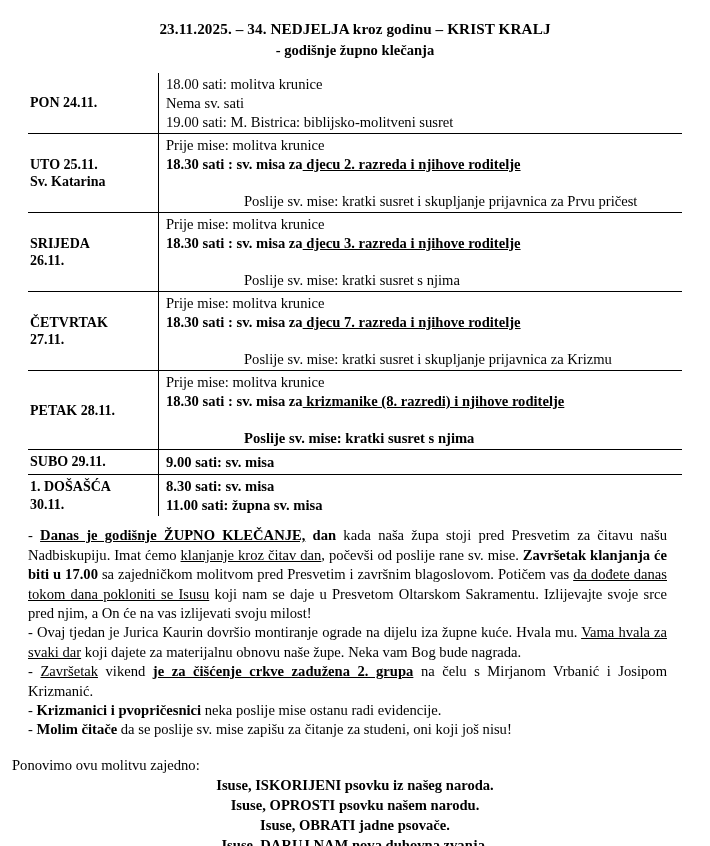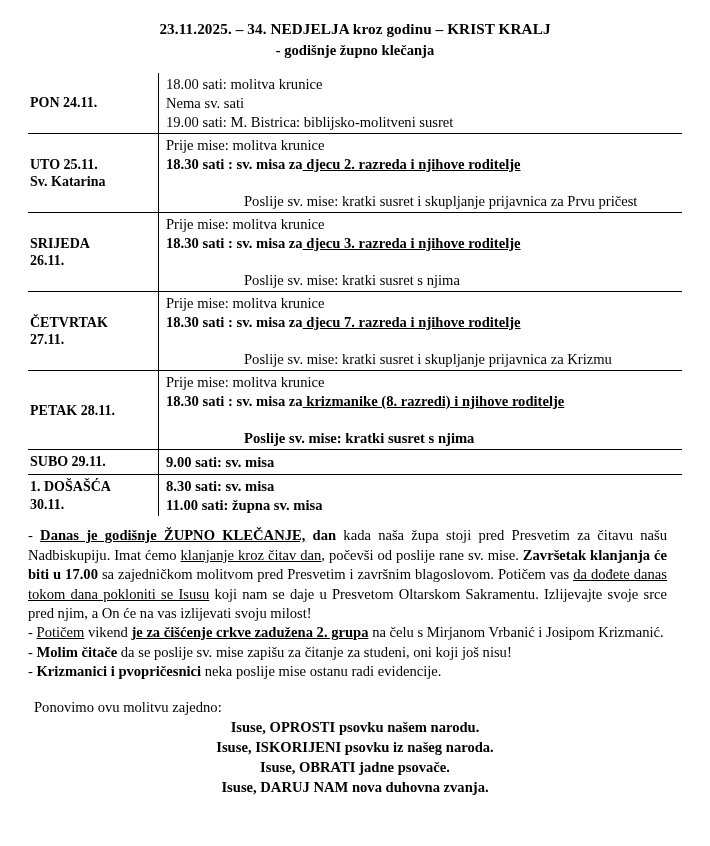--- a/index.html
+++ b/index.html
@@ -74,21 +74,21 @@
   }
   .body-text p {
     margin: 0 0 0 0;
     text-indent: 0;
   }
   .p-indent { text-indent: 22px; }
   .b { font-weight: bold; }
   .bu { font-weight: bold; text-decoration: underline; }
 
   .prayer-intro {
-    margin: 16px 28px 0 34px;
+    margin: 16px 28px 0 12px;
     font-size: 14.6px;
     line-height: 1.33;
   }
   .prayer-lines {
     margin: 1px 28px 0 28px;
     text-align: center;
     font-weight: bold;
     font-size: 14.6px;
     line-height: 1.37;
   }
@@ -177,31 +177,34 @@
           </td>
         </tr>
       </tbody>
   </table>
 
   <div class="body-text">
     <p class="p-indent">
       <span>- </span><span class="bu">Danas je godišnje ŽUPNO KLEČANJE,</span><span class="b"> dan</span><span> kada naša župa stoji pred Presvetim za čitavu našu Nadbiskupiju. Imat ćemo </span><span class="u">klanjanje kroz čitav dan</span><span>, počevši od poslije rane sv. mise. </span><span class="b">Završetak klanjanja će biti u 17.00</span><span> sa zajedničkom molitvom pred Presvetim i završnim blagoslovom. Potičem vas </span><span class="u">da dođete danas tokom dana pokloniti se Isusu</span><span> koji nam se daje u Presvetom Oltarskom Sakramentu. Izlijevajte svoje srce pred njim, a On će na vas izlijevati svoju milost!</span>
     </p>
     <p class="p-indent">
-      <span>- </span><span class="u">Potičem</span><span> vikend </span><span class="bu">je za čišćenje crkve zadužena 2. grupa</span><span> na čelu s Mirjanom Vrbanić i Josipom Krizmanić.</span>
+      <span>- Ovaj tjedan je Jurica Kaurin dovršio montiranje ograde na dijelu iza župne kuće. Hvala mu. </span><span class="u">Vama hvala za svaki dar</span><span> koji dajete za materijalnu obnovu naše župe. Neka vam Bog bude nagrada.</span>
+    </p>
+    <p class="p-indent">
+      <span>- </span><span class="u">Završetak</span><span> vikend </span><span class="bu">je za čišćenje crkve zadužena 2. grupa</span><span> na čelu s Mirjanom Vrbanić i Josipom Krizmanić.</span>
+    </p>
+    <p class="p-indent">
+      <span>- </span><span class="b">Krizmanici i pvopričesnici</span><span> neka poslije mise ostanu radi evidencije.</span>
     </p>
     <p class="p-indent">
       <span>- </span><span class="b">Molim čitače</span><span> da se poslije sv. mise zapišu za čitanje za studeni, oni koji još nisu!</span>
-    </p>
-    <p class="p-indent">
-      <span>- </span><span class="b">Krizmanici i pvopričesnici</span><span> neka poslije mise ostanu radi evidencije.</span>
     </p>
   </div>
 
   <div class="prayer-intro">Ponovimo ovu molitvu zajedno:</div>
   <div class="prayer-lines">
+      <div>Isuse, ISKORIJENI psovku iz našeg naroda.</div>
       <div>Isuse, OPROSTI psovku našem narodu.</div>
-      <div>Isuse, ISKORIJENI psovku iz našeg naroda.</div>
       <div>Isuse, OBRATI jadne psovače.</div>
       <div>Isuse, DARUJ NAM nova duhovna zvanja.</div>
     </div>
 
 </div>
 
 </body></html>

